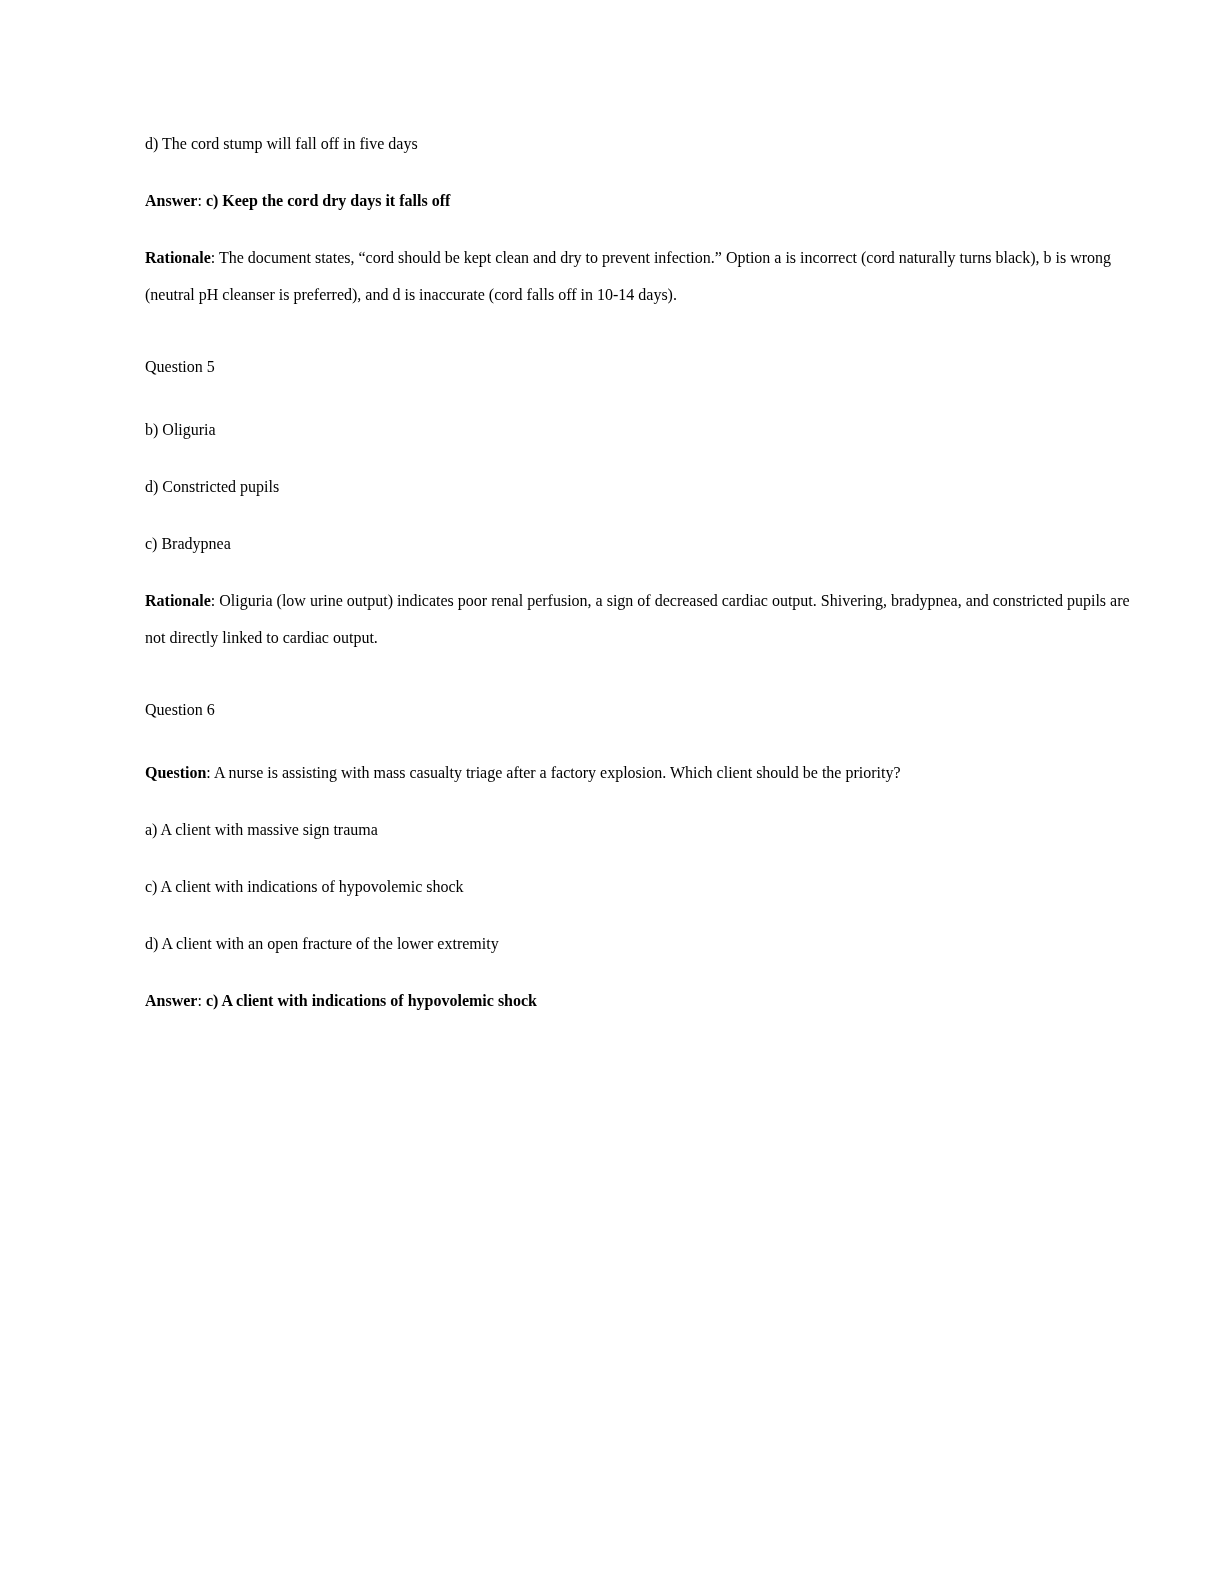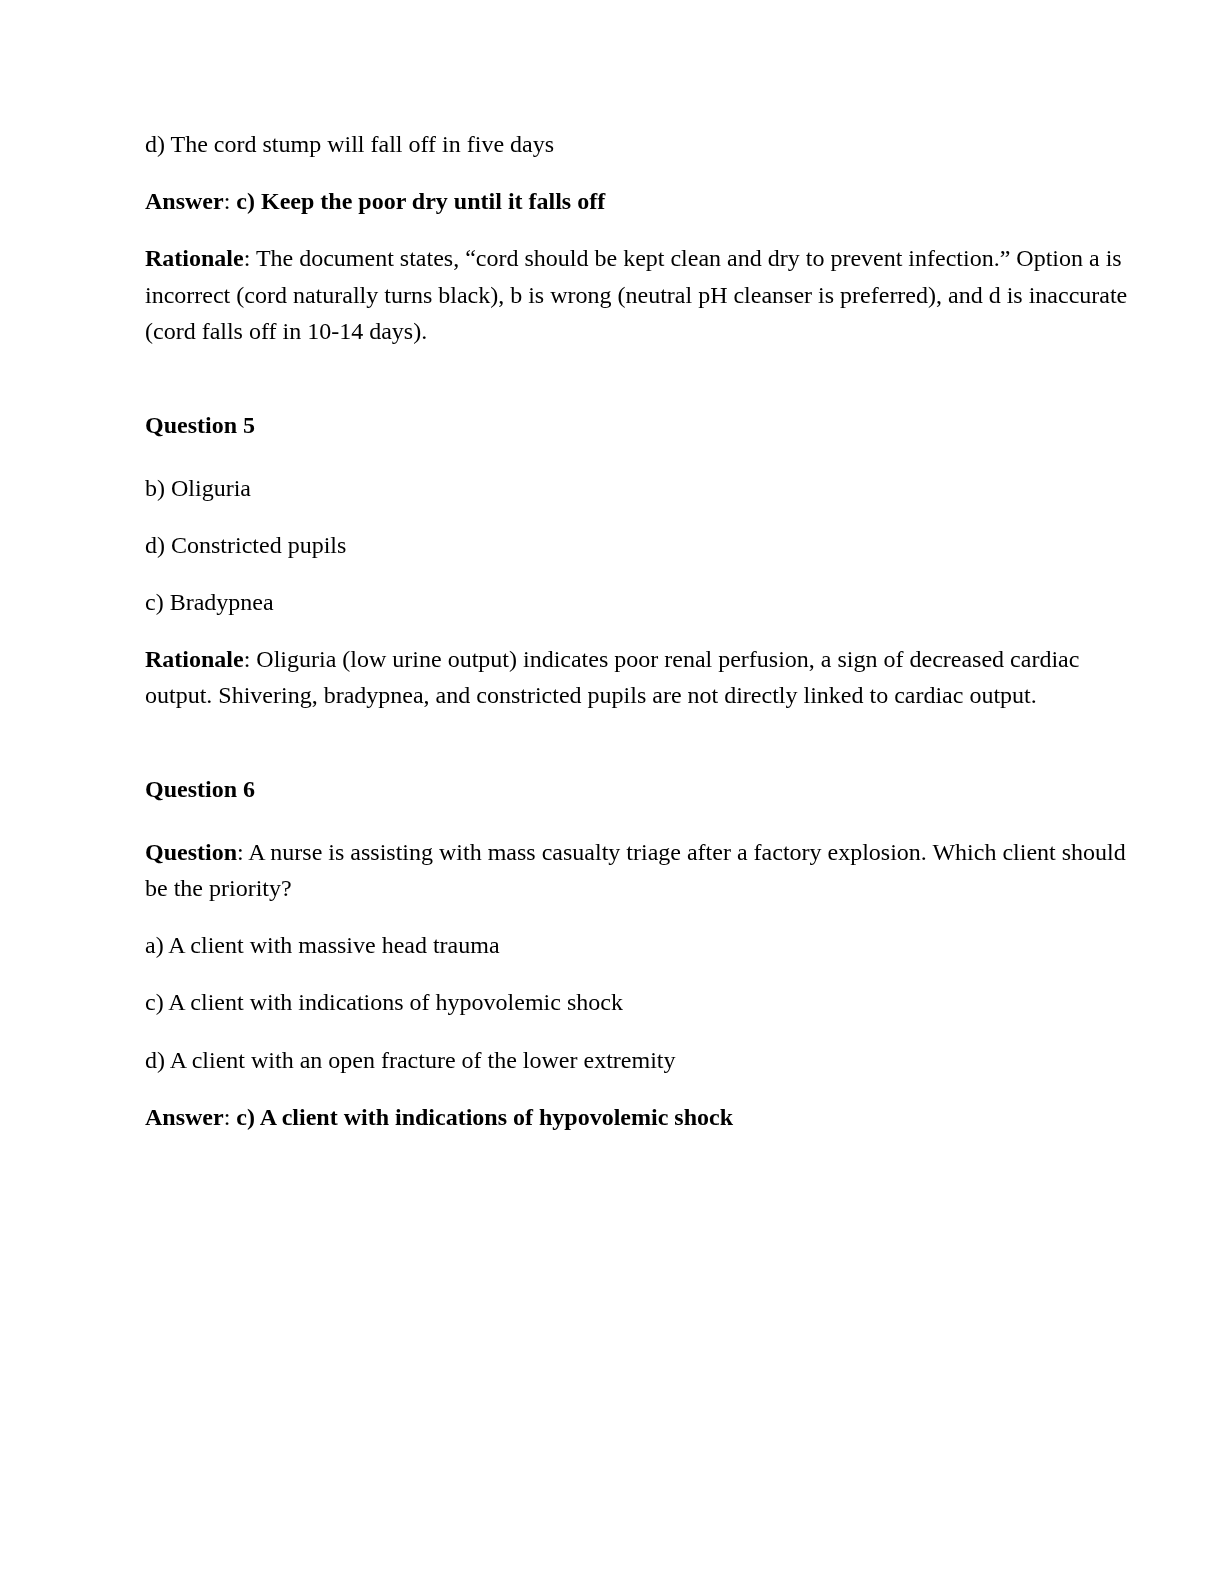--- a/index.html
+++ b/index.html
@@ -8,52 +8,52 @@
     background: #ffffff;
   }
   .page {
     position: relative;
     width: 1224px;
     height: 1584px;
     box-sizing: border-box;
     background: #ffffff;
     padding: 126px 88px 40px 145px;
     font-family: "Liberation Serif", "DejaVu Serif", serif;
-    font-size: 24px;
+    font-size: 16px;
     line-height: 36.6px;
     color: #000000;
     overflow: hidden;
   }
   .page p {
     margin: 0 0 20.5px 0;
   }
   .page p.heading {
-    font-weight: bold;
-    margin-top: 57px;
+    font-weight: normal;
+    margin-top: 36px;
     margin-bottom: 26px;
   }
   .bold {
     font-weight: bold;
     text-align: center;
   }
   .sep {
     white-space: pre;
   }
 </style>
 </head>
 <body>
 
 <div class="page">
     <p>d) The cord stump will fall off in five days</p>
-    <p><span class="bold">Answer</span><span class="sep">: </span><span class="bold">c) Keep the poor dry until it falls off</span></p>
+    <p><span class="bold">Answer</span><span class="sep">: </span><span class="bold">c) Keep the cord dry days it falls off</span></p>
     <p><span class="bold">Rationale</span><span class="sep">: </span><span>The document states, “cord should be kept clean and dry to prevent infection.” Option a is incorrect (cord naturally turns black), b is wrong (neutral pH cleanser is preferred), and d is inaccurate (cord falls off in 10-14 days).</span></p>
     <p class="heading">Question 5</p>
     <p>b) Oliguria</p>
     <p>d) Constricted pupils</p>
     <p>c) Bradypnea</p>
     <p><span class="bold">Rationale</span><span class="sep">: </span><span>Oliguria (low urine output) indicates poor renal perfusion, a sign of decreased cardiac output. Shivering, bradypnea, and constricted pupils are not directly linked to cardiac output.</span></p>
     <p class="heading">Question 6</p>
     <p><span class="bold">Question</span><span class="sep">: </span><span>A nurse is assisting with mass casualty triage after a factory explosion. Which client should be the priority?</span></p>
-    <p>a) A client with massive head trauma</p>
+    <p>a) A client with massive sign trauma</p>
     <p>c) A client with indications of hypovolemic shock</p>
     <p>d) A client with an open fracture of the lower extremity</p>
     <p><span class="bold">Answer</span><span class="sep">: </span><span class="bold">c) A client with indications of hypovolemic shock</span></p>
   </div>
 
 </body></html>

